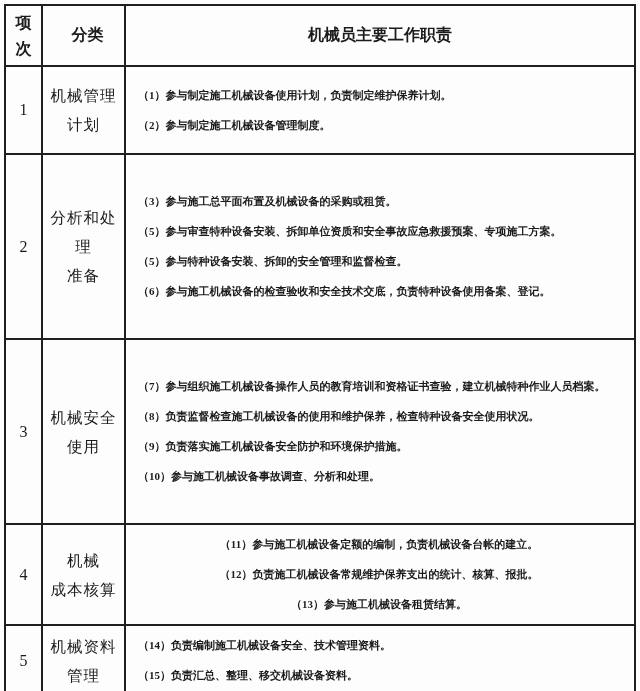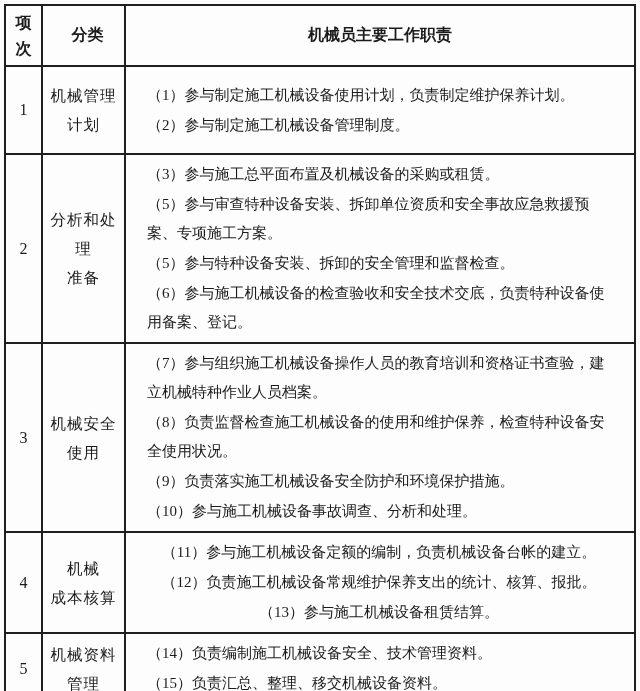--- a/index.html
+++ b/index.html
@@ -64,23 +64,24 @@
   }
   .cat-line {
     line-height: 29px;
     letter-spacing: 1px;
   }
   td.cell-duties {
     padding: 4px 14px 4px 12px;
     text-align: left;
   }
   .duty {
-    margin: 1px 9px;
-    font-size: 15px;
+    margin: 1px 0;
+    font-size: 11px;
     line-height: 29px;
+    font-weight: bold;
   }
 </style>
 </head>
 <body style="background: rgb(253, 253, 253); color: rgb(27, 27, 27);">
 
 <table class="duty-table">
   <colgroup>
     <col class="c-index">
     <col class="c-category">
     <col class="c-duties">

